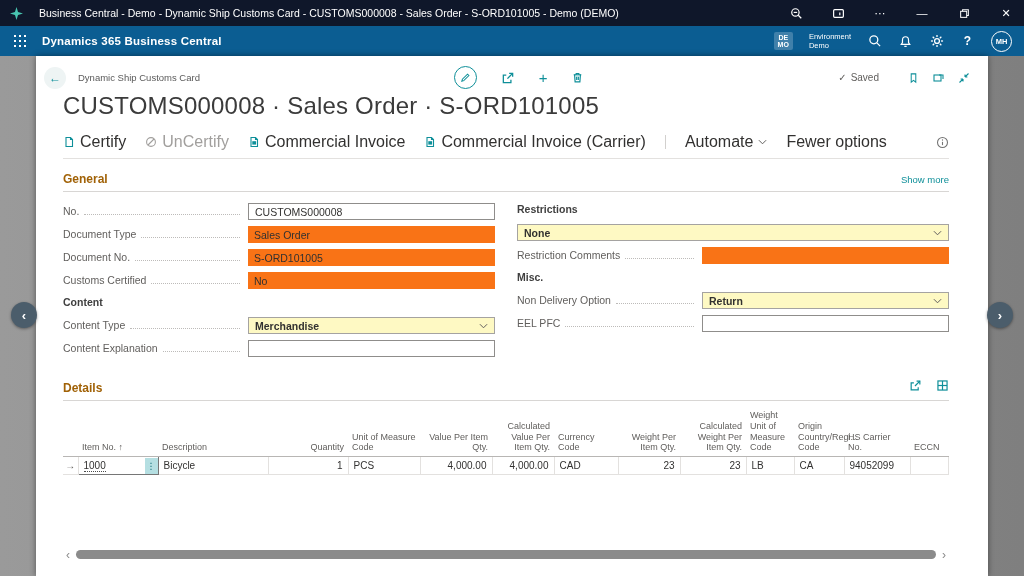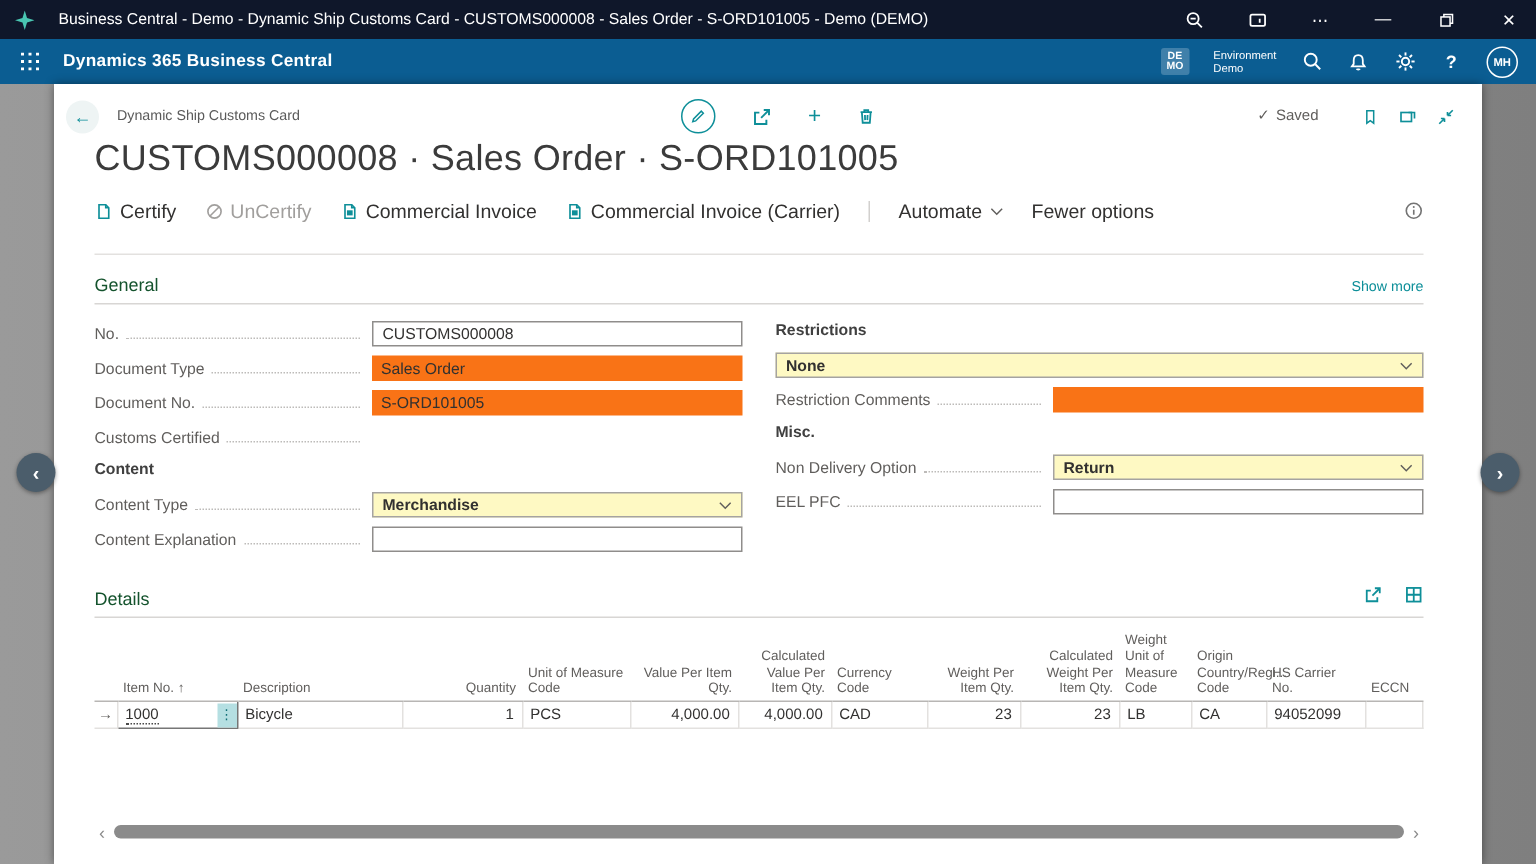--- a/index.html
+++ b/index.html
@@ -37,29 +37,29 @@
   .page-caption { font-size:9.5px; color:#5a5a5a; margin-left:12px; }
   .center-actions { display:flex; align-items:center; gap:24px; margin:0 auto; color:#0e8f99; }
   .edit-circle { width:23px; height:23px; border-radius:50%; border:1px solid #0e8f99; display:flex; align-items:center; justify-content:center; }
   .plus-glyph { font-size:15px; font-weight:400; }
   .right-actions { display:flex; align-items:center; gap:13px; color:#0e8f99; }
   .saved { color:#605e5c; font-size:10px; display:flex; gap:4px; align-items:center; margin-right:16px; }
 
   .page-title { font-size:24px; font-weight:400; color:#3b3b3b; padding:2px 0 0 27px; letter-spacing:.2px; }
 
   
-  .ribbon { display:flex; align-items:center; gap:19px; margin:13px 39px 0 27px; padding-bottom:21px; border-bottom:1px solid #e3e1df; font-size:13px; color:#323130; }
+  .ribbon { display:flex; align-items:center; gap:19px; margin:13px 39px 0 27px; padding-bottom:7px; border-bottom:1px solid #e3e1df; font-size:16px; color:#323130; }
   .ribbon-item { display:flex; align-items:center; gap:5px; cursor:default; }
   .ribbon-item.disabled { color:#a19f9d; }
   .ribbon-sep { width:1px; height:14px; background:#d2d0ce; }
   .ribbon-info { margin-left:auto; color:#747474; }
 
   
   .section-head { display:flex; align-items:baseline; margin:0 39px 0 27px; padding:13px 0 5px; border-bottom:1px solid #d8d6d4; }
-  .section-title { font-size:12px; font-weight:normal; color:#14532d;text-align:right; }
+  .section-title { font-size:12px; font-weight:bold; color:#a16207;text-align:right; }
   .show-more { margin-left:auto; color:#0e8f99; font-size:9.5px; cursor:pointer; }
   .section-icons { margin-left:auto; display:flex; gap:14px; color:#0e8f99; }
 
   .fields-grid { display:grid; grid-template-columns:1fr 1fr; column-gap:22px; margin:11px 39px 0 27px; }
   .field { display:flex; align-items:center; height:17px; margin-bottom:6px; }
   .label-wrap { width:185px; display:flex; align-items:baseline; flex:none; }
   .field-label { font-size:10.5px; color:#605e5c; white-space:nowrap; }
   .leader { flex:1; border-bottom:1px dotted #bdbbb9; margin:0 8px 3px 5px; min-width:8px; }
   .ctl { flex:1; height:17px; font-size:10.5px; display:flex; align-items:center; padding:0 6px; color:#323130; }
   .ctl.input { background:#fff; border:1px solid #8f8d8b; }
@@ -314,20 +314,21 @@
             <span class="field-label">Document No.</span>
             <span class="leader"></span>
           </span>
         <div class="ctl disabled">S-ORD101005</div>
       </div>
       <div class="field">
         <span class="label-wrap">
             <span class="field-label">Customs Certified</span>
             <span class="leader"></span>
           </span>
+        <div class="ctl disabled">No</div>
       </div>
       <div class="group-heading">Content</div>
       <div class="field">
         <span class="label-wrap">
             <span class="field-label">Content Type</span>
             <span class="leader"></span>
           </span>
         <div class="ctl select">
           <span>Merchandise</span>
           <svg class="sel-chev" width="9" height="6" viewBox="0 0 10 6" fill="none" stroke="#605e5c" stroke-width="1.1">

